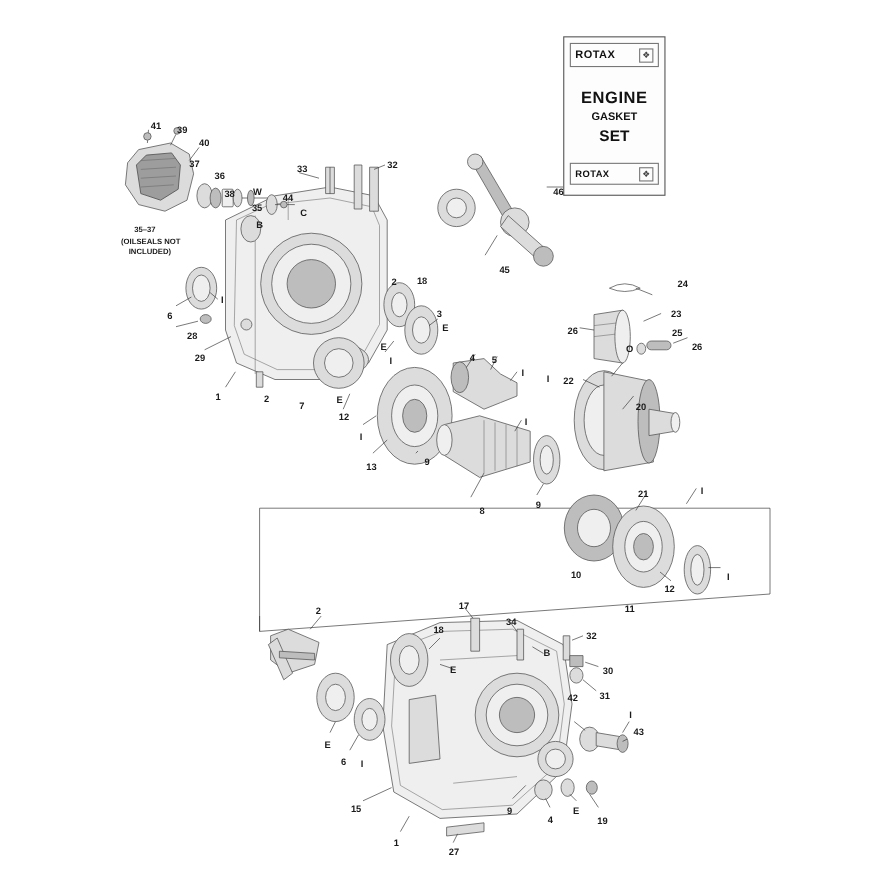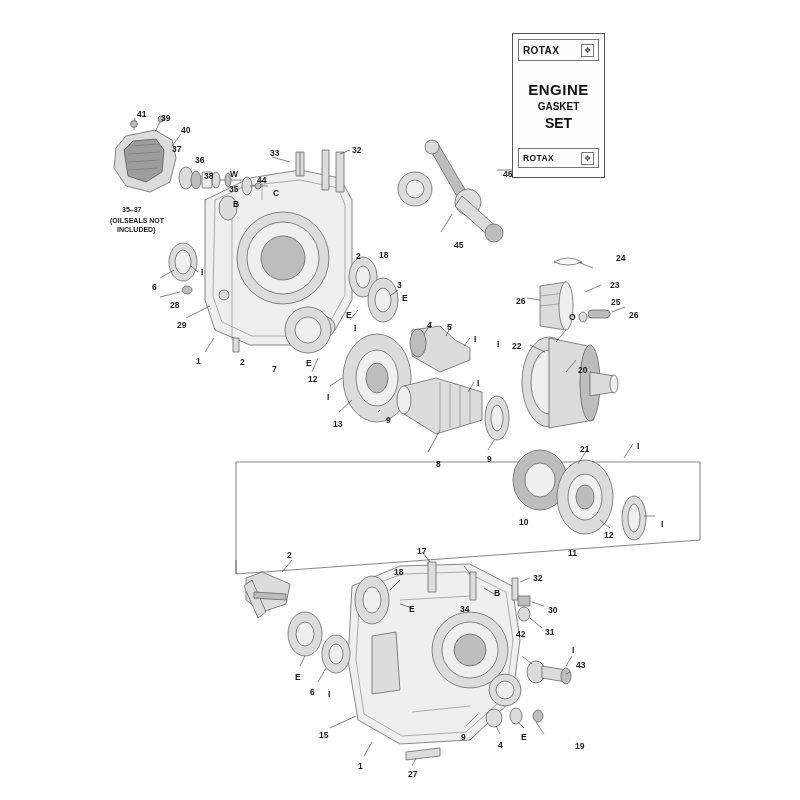--- a/index.html
+++ b/index.html
@@ -419,34 +419,34 @@
       <div class="lbl" style="left: 497px; top: 340px;">I</div>
       <div class="lbl" style="left: 569px; top: 313px;">O</div>
       <div class="lbl" style="left: 516px; top: 297px;">26</div>
       <div class="lbl" style="left: 629px; top: 311px;">26</div>
       <div class="lbl" style="left: 611px; top: 298px;">25</div>
       <div class="lbl" style="left: 610px; top: 281px;">23</div>
       <div class="lbl" style="left: 616px; top: 254px;">24</div>
       <div class="lbl" style="left: 287px; top: 551px;">2</div>
       <div class="lbl" style="left: 417px; top: 547px;">17</div>
       <div class="lbl" style="left: 394px; top: 568px;">18</div>
-      <div class="lbl" style="left: 460px; top: 561px; margin-top: 44px;">34</div>
+      <div class="lbl" style="left: 460px; top: 561px;">34</div>
       <div class="lbl" style="left: 494px; top: 589px;">B</div>
       <div class="lbl" style="left: 533px; top: 574px;">32</div>
       <div class="lbl" style="left: 548px; top: 606px;">30</div>
       <div class="lbl" style="left: 545px; top: 628px; text-align: center;">31</div>
       <div class="lbl" style="left: 409px; top: 605px;">E</div>
       <div class="lbl" style="left: 295px; top: 673px;">E</div>
       <div class="lbl" style="left: 310px; top: 688px;">6</div>
       <div class="lbl" style="left: 328px; top: 690px;">I</div>
       <div class="lbl" style="left: 516px; top: 630px;">42</div>
       <div class="lbl" style="left: 572px; top: 646px;">I</div>
       <div class="lbl" style="left: 576px; top: 661px;">43</div>
       <div class="lbl" style="left: 319px; top: 731px;">15</div>
       <div class="lbl" style="left: 358px; top: 762px;">1</div>
       <div class="lbl" style="left: 408px; top: 770px;">27</div>
       <div class="lbl" style="left: 461px; top: 733px;">9</div>
       <div class="lbl" style="left: 498px; top: 741px;">4</div>
       <div class="lbl" style="left: 521px; top: 733px;">E</div>
-      <div class="lbl" style="left: 543px; top: 742px; margin-left: 32px;">19</div>
+      <div class="lbl" style="left: 543px; top: 742px;">19</div>
     </div>
 
 </div>
 
 </body></html>

